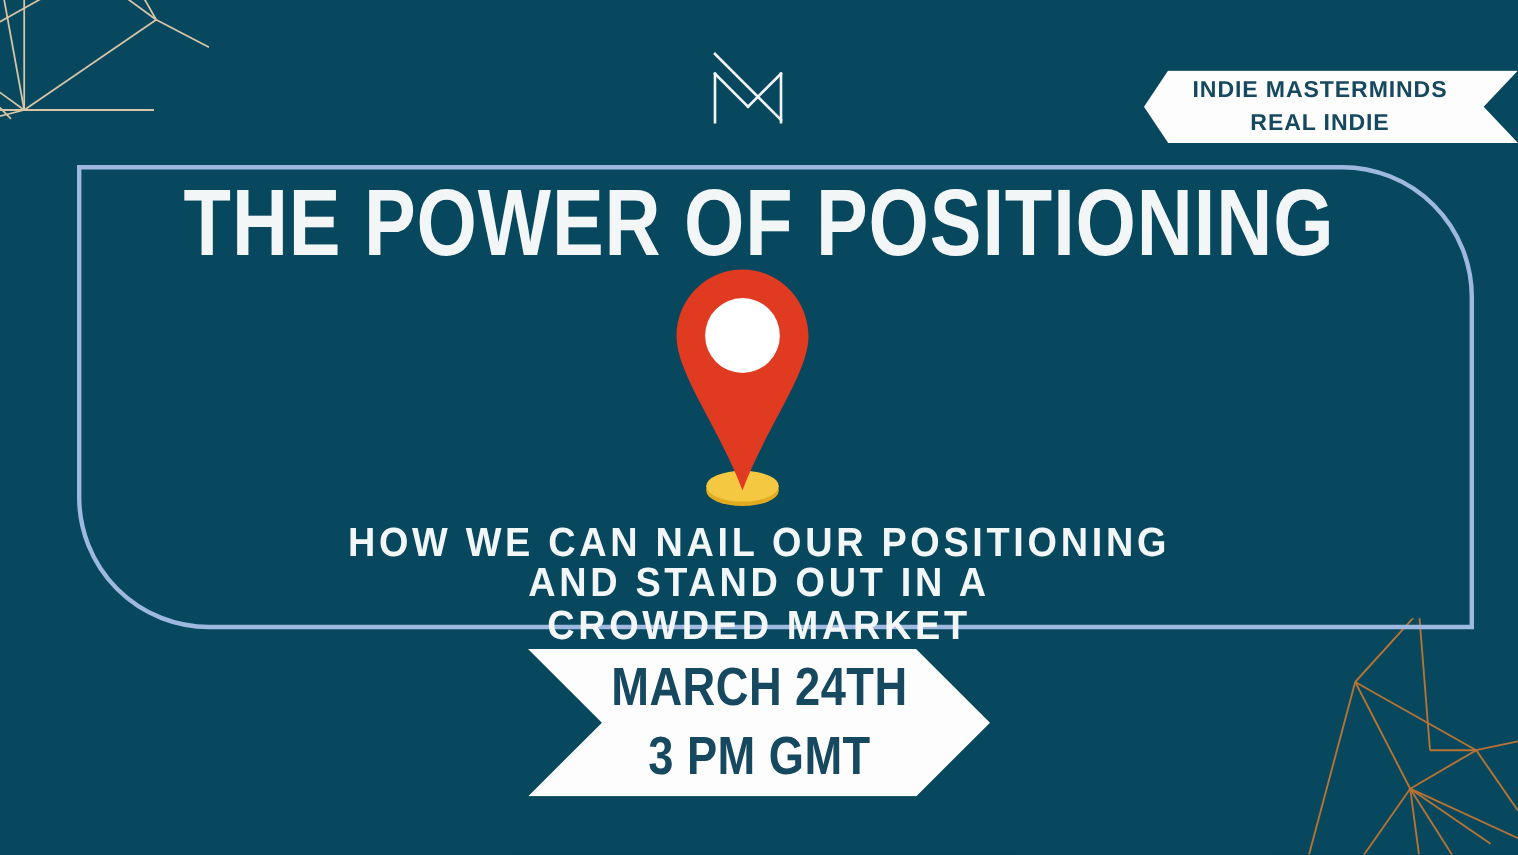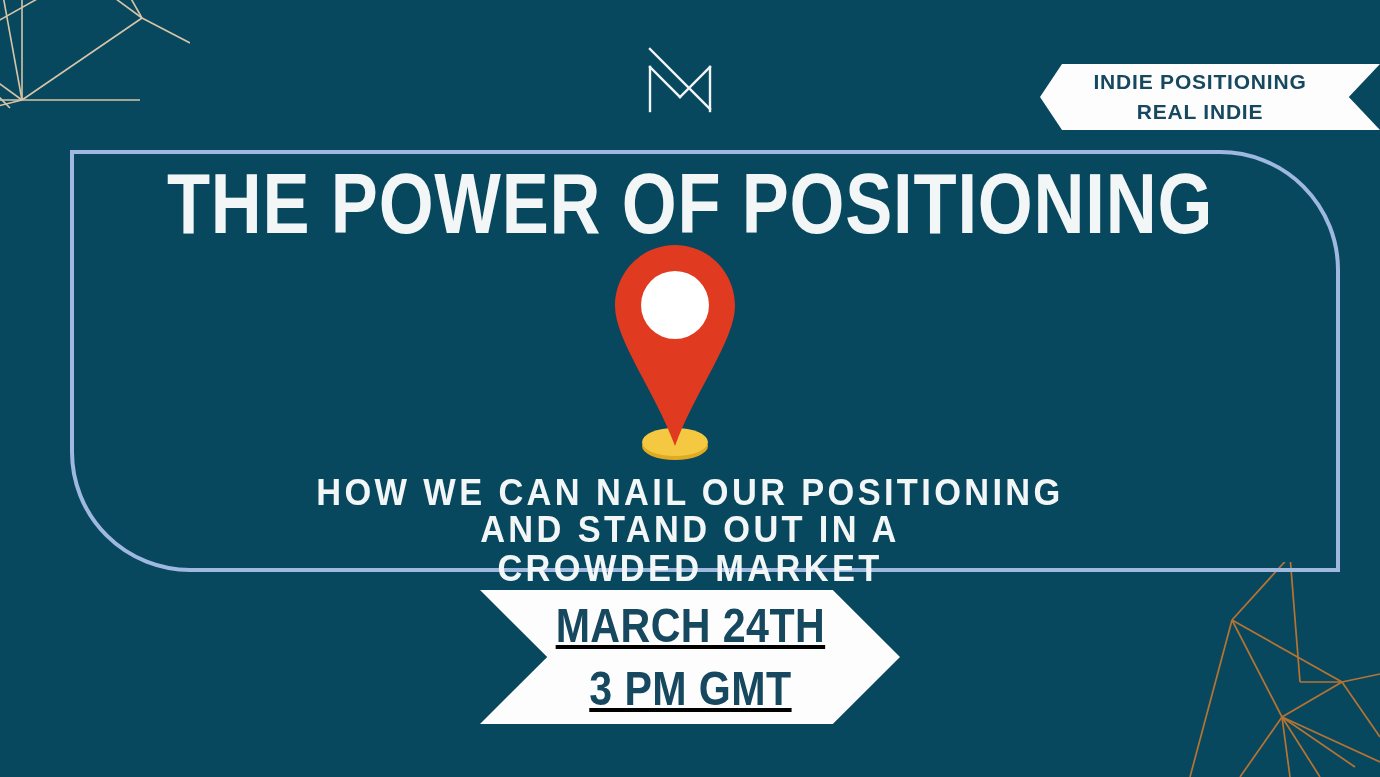--- a/index.html
+++ b/index.html
@@ -134,21 +134,20 @@
     top: 590px;
     width: 420px;
     height: 134px;
     background: #fdfdfd;
     -webkit-clip-path: polygon(0 0, 84% 0, 100% 50%, 84% 100%, 0 100%, 16% 50%);
     clip-path: polygon(0 0, 84% 0, 100% 50%, 84% 100%, 0 100%, 16% 50%);
     display: flex;
     flex-direction: column;
     align-items: center;
     justify-content: center;
-    text-decoration: underline;
   }
   .date-line {
     color: #16485f;
     font-family: "Liberation Sans Narrow", "Liberation Sans", sans-serif;
     font-weight: 700;
     font-size: 49px;
     line-height: 1.28;
     letter-spacing: 0.5px;
     transform: scaleX(0.84);
     white-space: nowrap;
@@ -201,21 +200,21 @@
     <g fill="none" stroke="#f2f5f5" stroke-width="2.4" stroke-linecap="square">
       <path d="M10 22 L10 66"></path>
       <path d="M70 22 L70 66"></path>
       <path d="M10 22 L40 52"></path>
       <path d="M40 52 L70 22"></path>
       <path d="M10 4 L70 64"></path>
     </g>
   </svg>
 
   <div class="ribbon">
-    <div class="ribbon-line">INDIE POSITIONING</div>
+    <div class="ribbon-line">INDIE MASTERMINDS</div>
     <div class="ribbon-line">REAL INDIE</div>
   </div>
   <div class="ribbon-notch"></div>
 
   <div class="frame"></div>
 
   <div class="headline">THE POWER OF POSITIONING</div>
 
   <svg class="pin" viewBox="0 0 128 220">
     <ellipse cx="64" cy="203" rx="33" ry="14" fill="#e0ab21"></ellipse>

